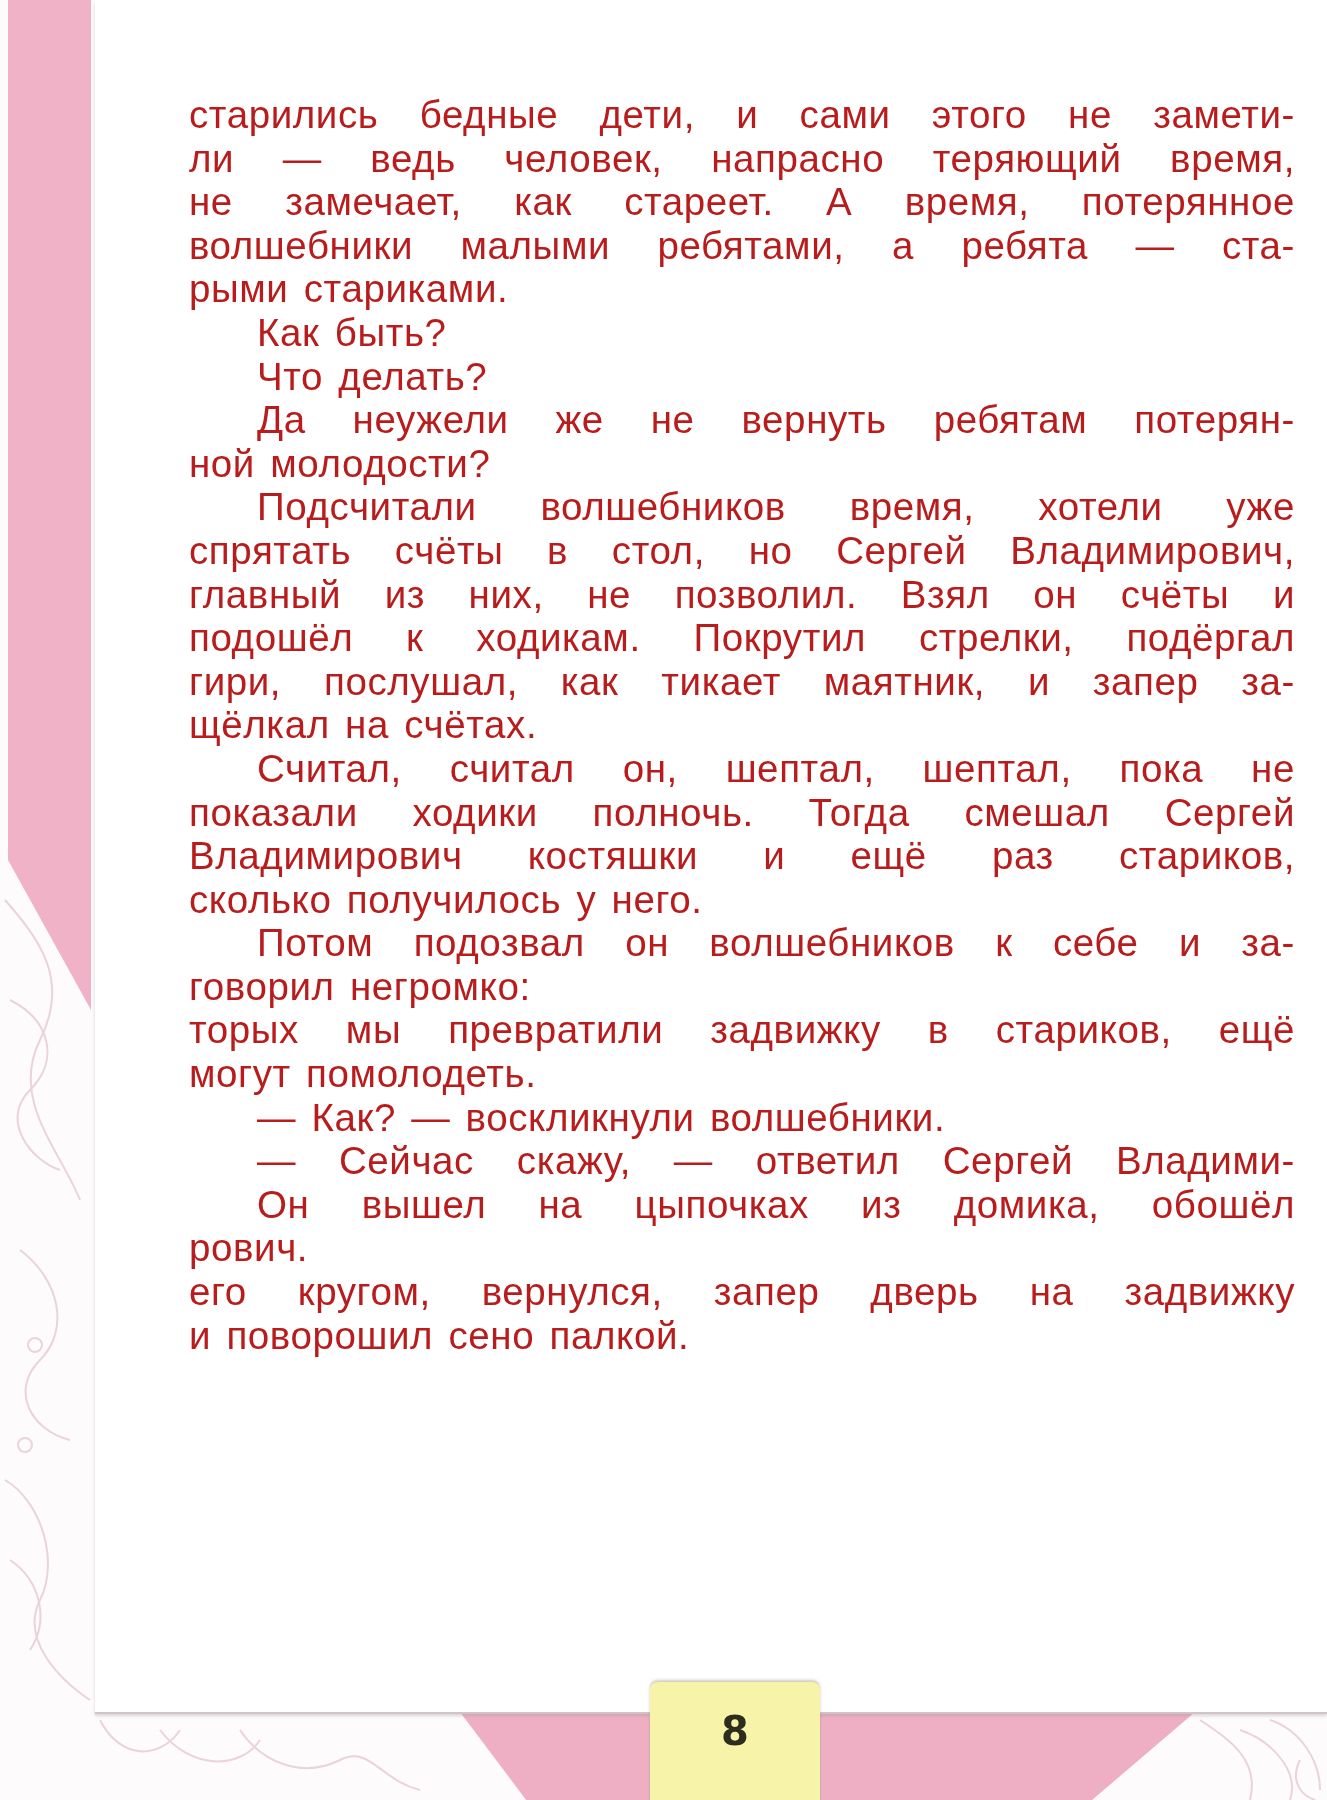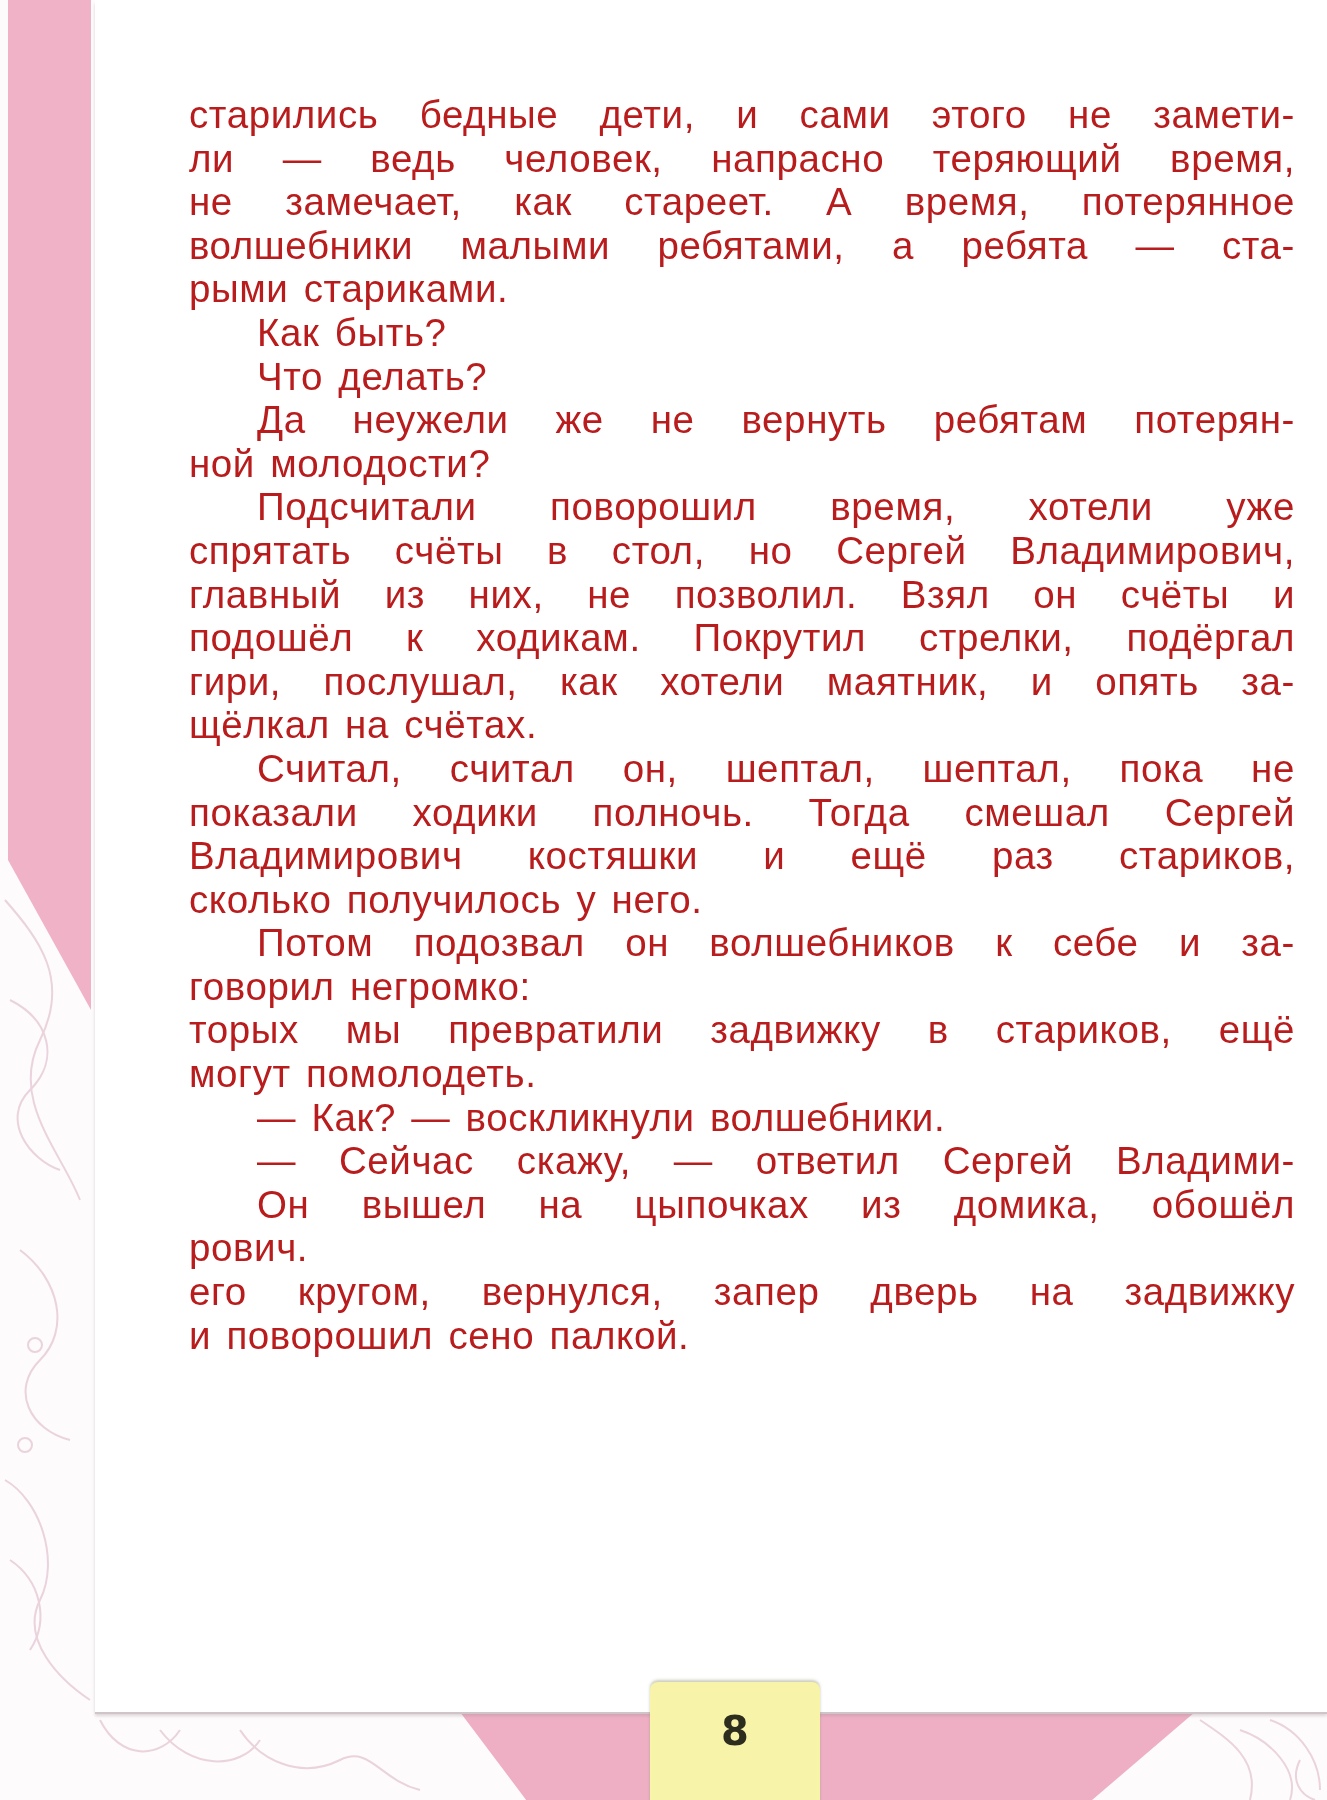--- a/index.html
+++ b/index.html
@@ -128,25 +128,25 @@
 <div class="text" id="text-body">
     <span class="line">старились бедные дети, и сами этого не замети-</span>
     <span class="line">ли — ведь человек, напрасно теряющий время,</span>
     <span class="line">не замечает, как стареет. А время, потерянное</span>
     <span class="line">волшебники малыми ребятами, а ребята — ста-</span>
     <span class="line last">рыми стариками.</span>
     <span class="line indent last">Как быть?</span>
     <span class="line indent last">Что делать?</span>
     <span class="line indent">Да неужели же не вернуть ребятам потерян-</span>
     <span class="line last">ной молодости?</span>
-    <span class="line indent">Подсчитали поворошил время, хотели уже</span>
+    <span class="line indent">Подсчитали волшебников время, хотели уже</span>
     <span class="line">спрятать счёты в стол, но Сергей Владимирович,</span>
     <span class="line">главный из них, не позволил. Взял он счёты и</span>
     <span class="line">подошёл к ходикам. Покрутил стрелки, подёргал</span>
-    <span class="line">гири, послушал, как хотели маятник, и опять за-</span>
+    <span class="line">гири, послушал, как тикает маятник, и запер за-</span>
     <span class="line last">щёлкал на счётах.</span>
     <span class="line indent">Считал, считал он, шептал, шептал, пока не</span>
     <span class="line">показали ходики полночь. Тогда смешал Сергей</span>
     <span class="line">Владимирович костяшки и ещё раз стариков,</span>
     <span class="line last">сколько получилось у него.</span>
     <span class="line indent">Потом подозвал он волшебников к себе и за-</span>
     <span class="line last">говорил негромко:</span>
     <span class="line">торых мы превратили задвижку в стариков, ещё</span>
     <span class="line last">могут помолодеть.</span>
     <span class="line indent last">— Как? — воскликнули волшебники.</span>

